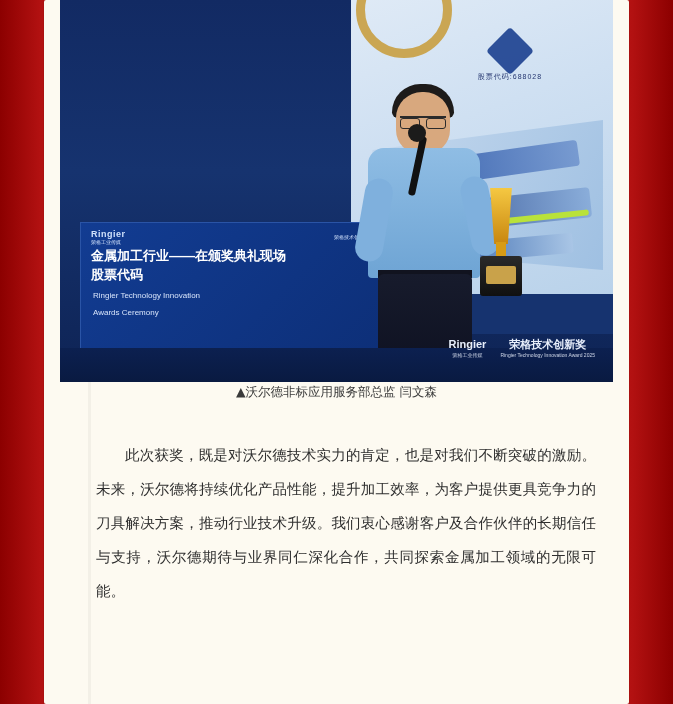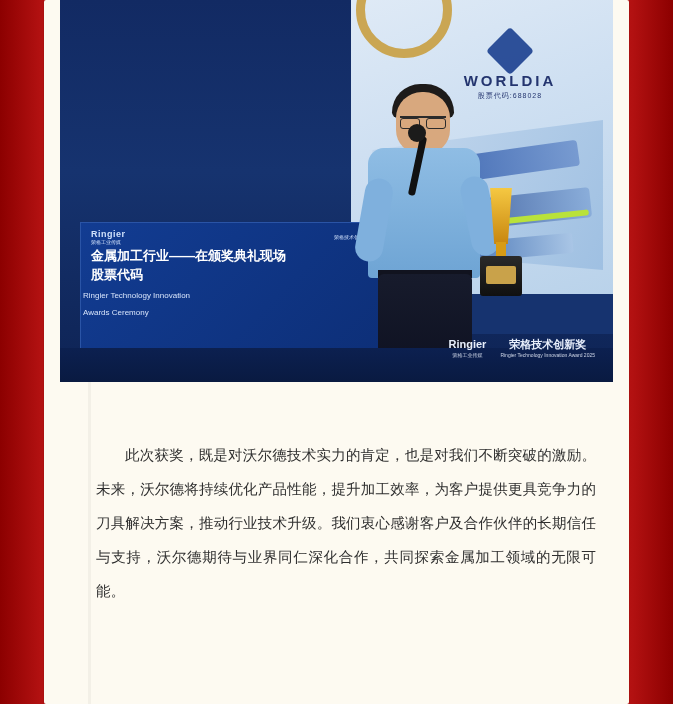--- a/index.html
+++ b/index.html
@@ -99,21 +99,21 @@
   }
   .banner .b-top {
     display: flex; justify-content: space-between; align-items: center;
     padding: 6px 10px 0;
   }
   .b-logo { font-size: 9px; color: #cfe0fb; font-weight: bold; letter-spacing: .5px; }
   .b-logo small { display:block; font-size: 5px; font-weight: normal; letter-spacing: 0; }
   .b-year { font-size: 30px; color: #ffffff; font-weight: bold; padding: 4px 10px 0; letter-spacing: 1px; }
   .b-title { font-size: 13px; color: #ffffff; font-weight: bold; padding: 2px 10px 0; }
   .b-title2 { font-size: 13px; color: #ffffff; font-weight: bold; padding: 1px 10px 0; }
-  .b-en { font-size: 8px; color: #d7e4fb; padding: 6px 2px 0; line-height: 1.4; }
+  .b-en { font-size: 8px; color: #d7e4fb; padding: 6px 12px 0; line-height: 1.4; }
   .person {
     position: absolute;
     left: 300px; top: 70px;
     width: 130px; height: 312px;
   }
   .head {
     position: absolute; left: 36px; top: 22px;
     width: 54px; height: 62px;
     background: #d8a87e; border-radius: 26px 26px 24px 24px;
   }
@@ -251,21 +251,20 @@
       <div class="wall-right"></div>
 
       <div class="screen-tools"></div>
       <div class="tool-blade t1"></div>
       <div class="tool-blade t2"></div>
       <div class="tool-blade t-green"></div>
       <div class="tool-blade t3"></div>
 
       <div class="logo-badge">
         <div class="logo-diamond"></div>
-        <div class="logo-name">WORLDIA</div>
         <div class="logo-sub">股票代码:688028</div>
       </div>
 
       <div class="ring-deco"></div>
 
       <div class="banner">
         <div class="b-top">
           <div class="b-logo">
             <span>Ringier</span>
             <small>荣格工业传媒</small>
@@ -308,18 +307,19 @@
           <small>荣格工业传媒</small>
         </div>
         <div class="s-item">
           <b>荣格技术创新奖</b>
           <small>Ringier Technology Innovation Award 2025</small>
         </div>
       </div>
     </div>
   </div>
 
+  <div class="caption">▲沃尔德非标应用服务部总监 闫文森</div>
 
   <div class="body-text">
     <p>此次获奖，既是对沃尔德技术实力的肯定，也是对我们不断突破的激励。未来，沃尔德将持续优化产品性能，提升加工效率，为客户提供更具竞争力的刀具解决方案，推动行业技术升级。我们衷心感谢客户及合作伙伴的长期信任与支持，沃尔德期待与业界同仁深化合作，共同探索金属加工领域的无限可能。</p>
   </div>
 
 </div>
 
 </body></html>

